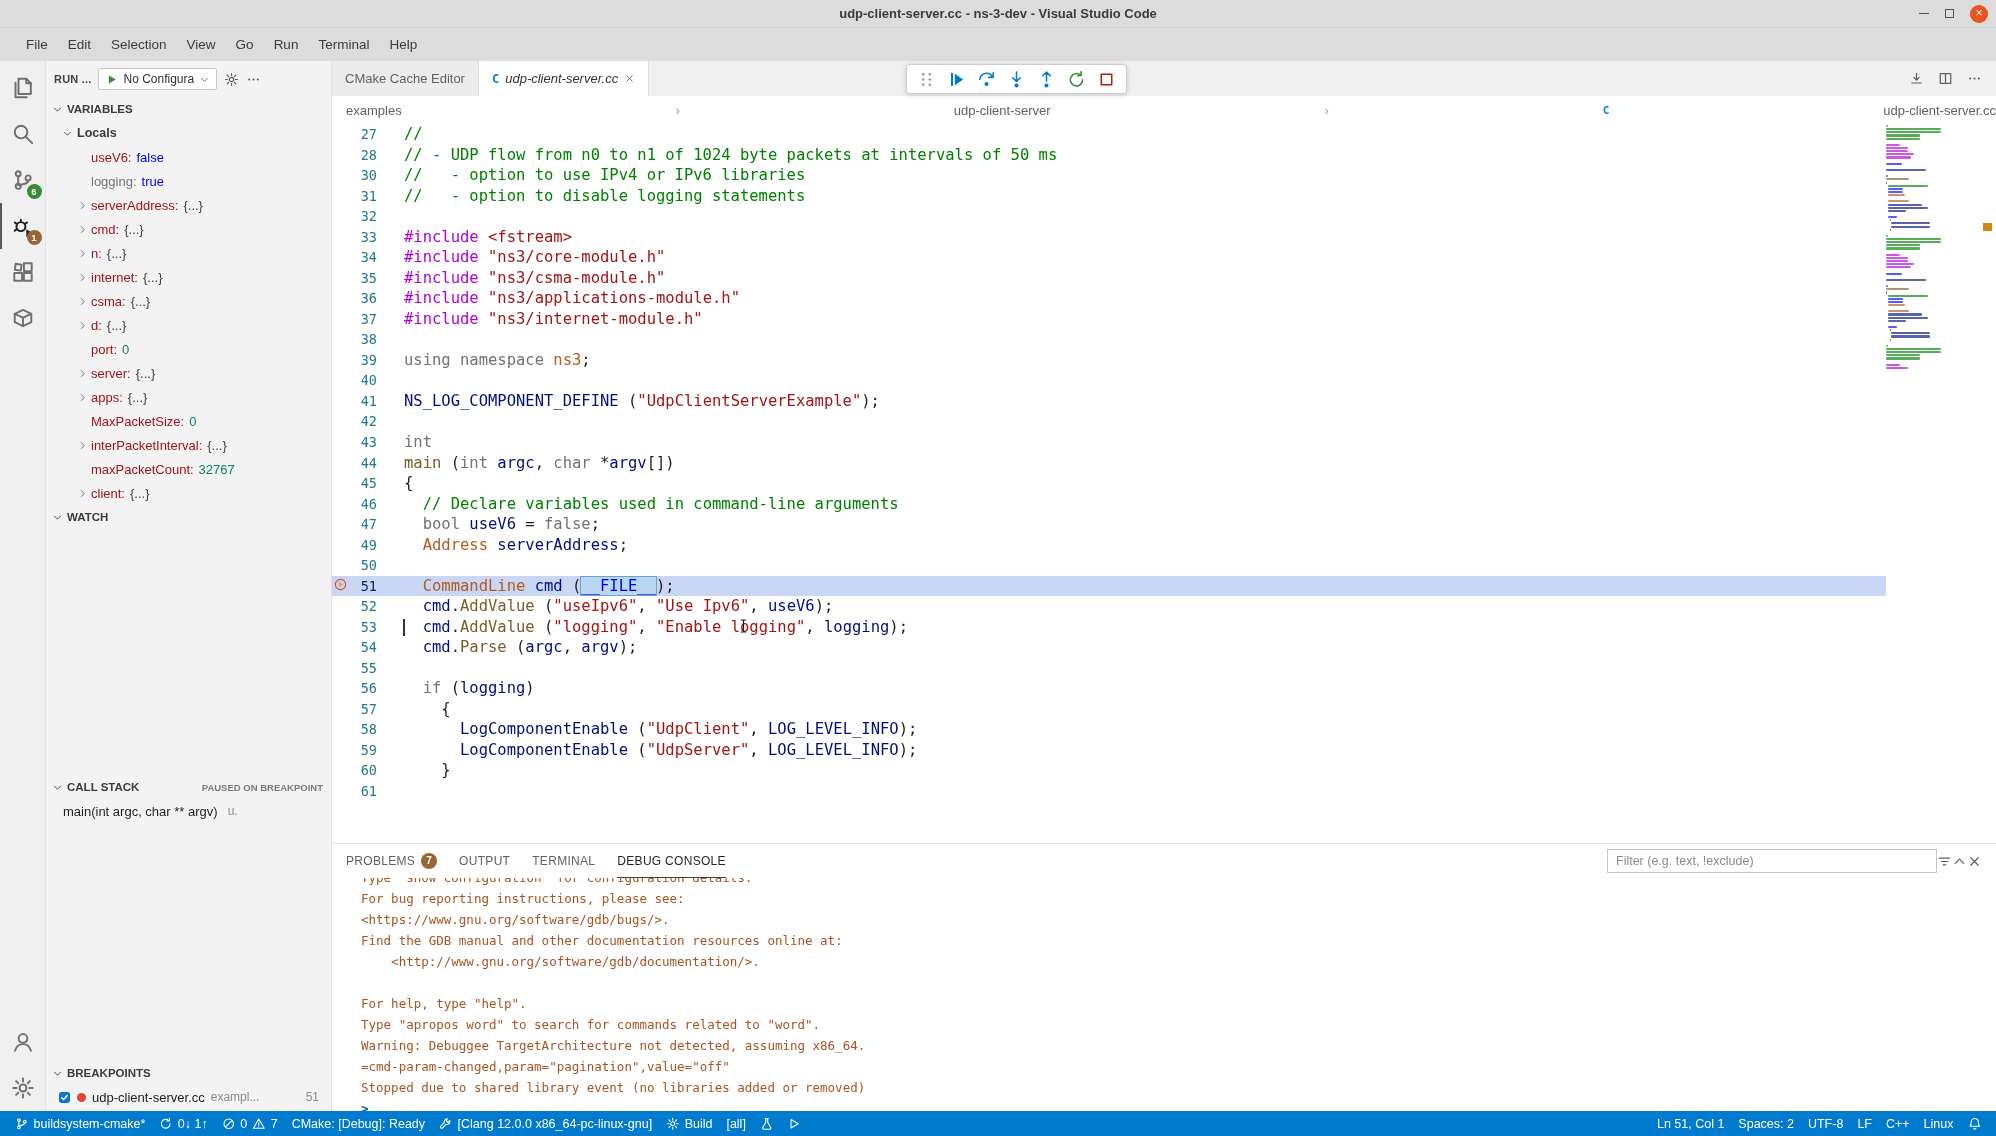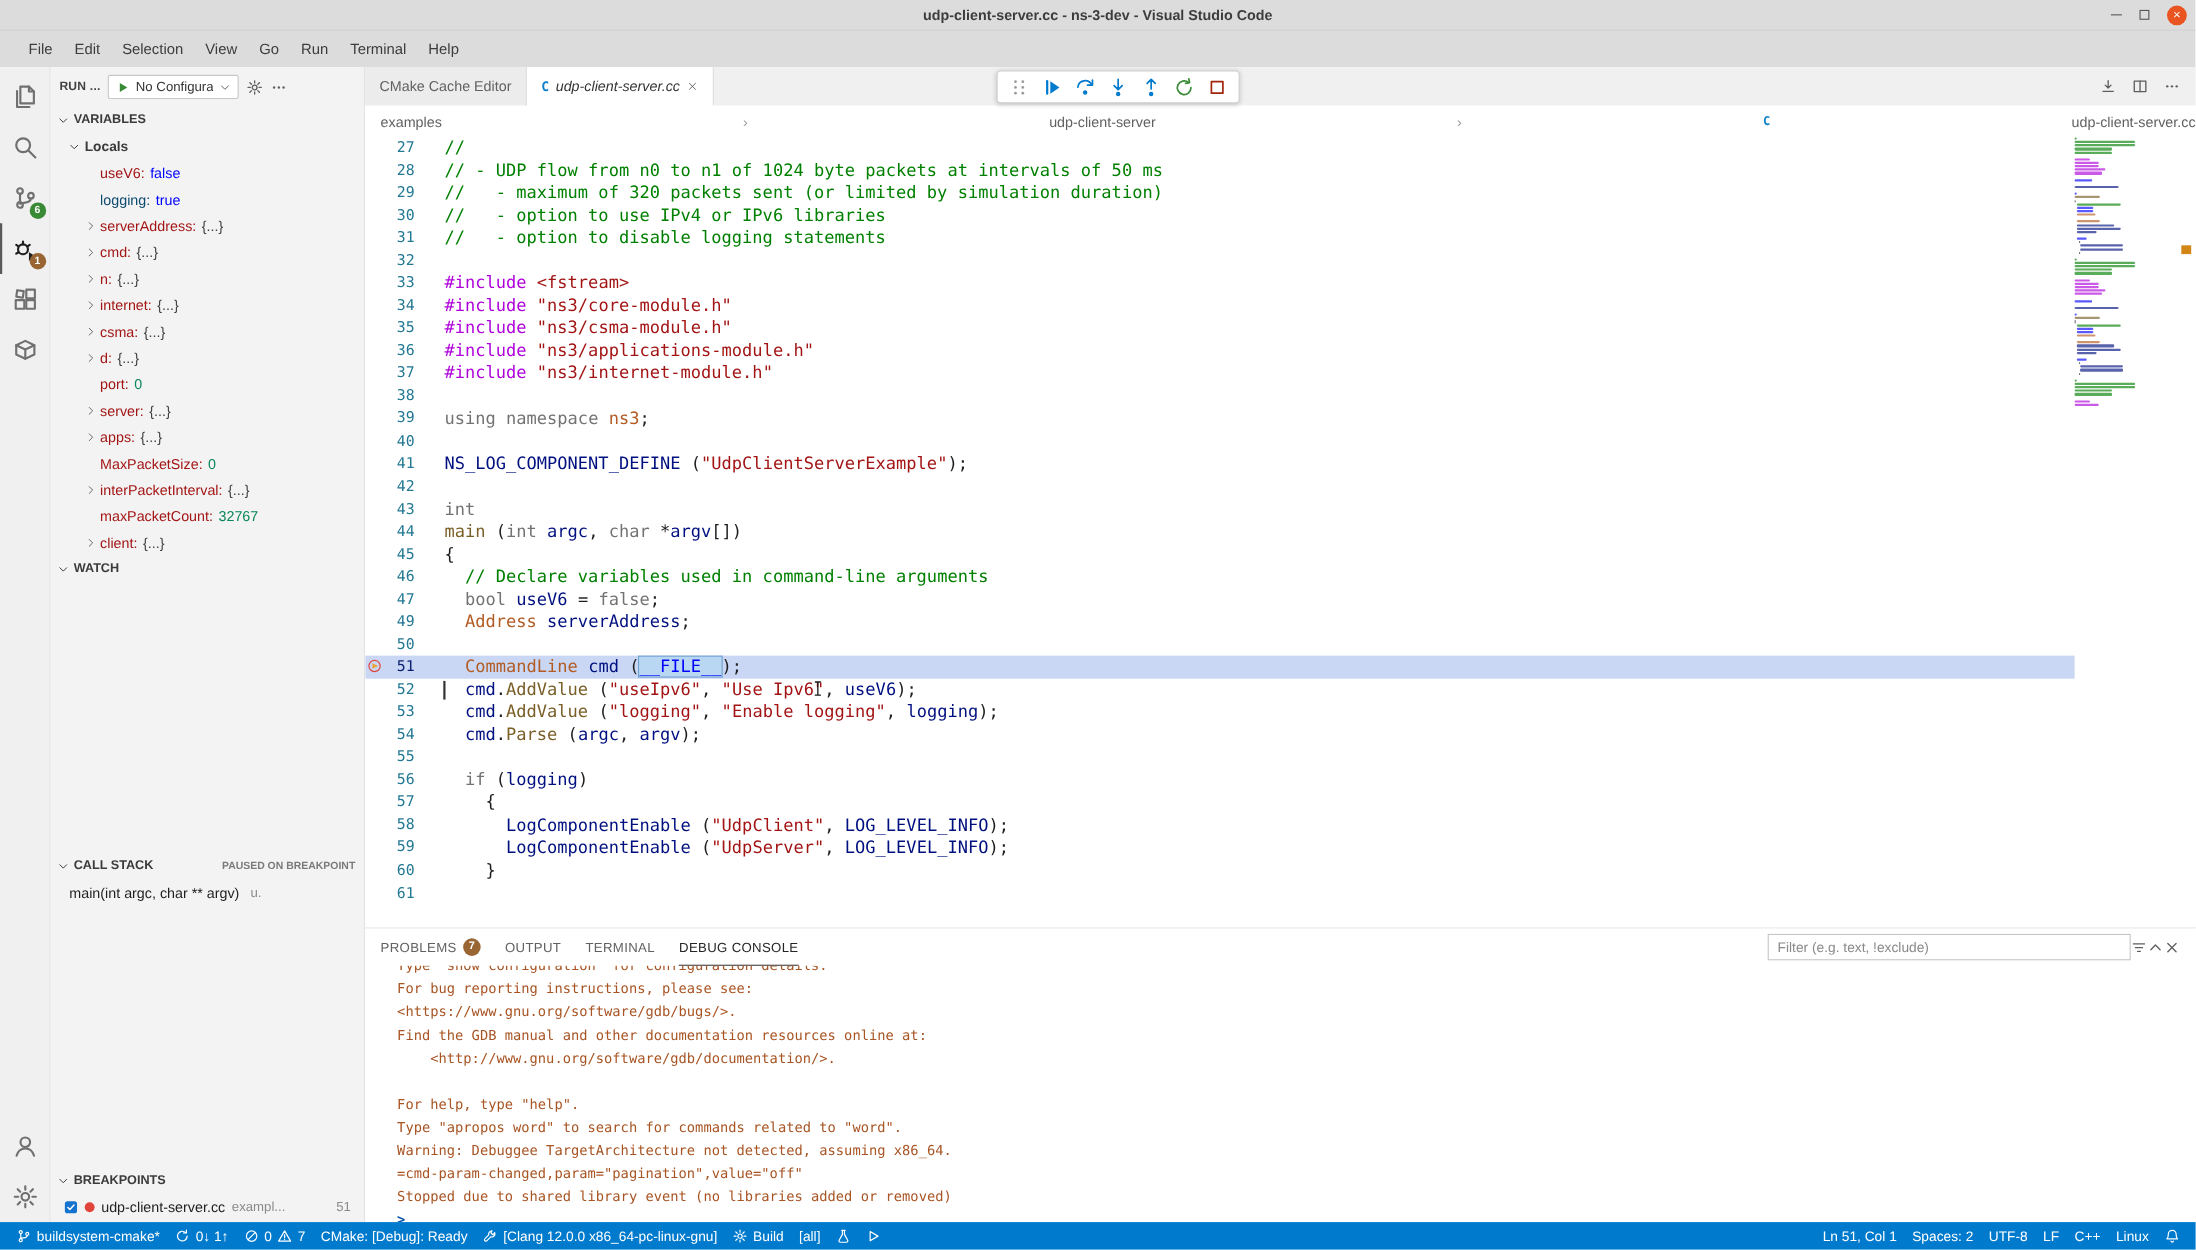--- a/index.html
+++ b/index.html
@@ -288,21 +288,21 @@
       <span>Locals</span>
     </div>
     <div id="varlist">
         <div class="vrow">
           <span class="ic s11 vchev"></span>
           <span class="vname" style="color: rgb(163, 21, 21);">useV6:</span>
           <span class="vval" style="color: rgb(0, 0, 255);">false</span>
         </div>
         <div class="vrow">
           <span class="ic s11 vchev"></span>
-          <span class="vname" style="color: #0c4a6e;">logging:</span>
+          <span class="vname" style="color: #737373;">logging:</span>
           <span class="vval" style="color: rgb(0, 0, 255);">true</span>
         </div>
         <div class="vrow">
           <span class="ic s11 vchev">
             <svg viewBox="0 0 16 16" fill="none" stroke="currentColor" stroke-width="1.3" stroke-linecap="round" stroke-linejoin="round">
               <path d="M6 3.5L10.5 8 6 12.5"></path>
             </svg>
           </span>
           <span class="vname" style="color: rgb(163, 21, 21);">serverAddress:</span>
           <span class="vval" style="color: rgb(66, 66, 66);">{...}</span>
@@ -496,21 +496,20 @@
       <span>udp-client-server</span>
       <span class="bcsep">›</span>
       <span class="cppicon small">C</span>
       <span>udp-client-server.cc</span>
     </div>
 
     <div class="editorbody">
       <div id="codelines">
           <div class="cline"><div class="glyph"></div><div class="lnum">27</div><div class="ltext"><span class="tk-c">//</span></div></div>
           <div class="cline"><div class="glyph"></div><div class="lnum">28</div><div class="ltext"><span class="tk-c">// - UDP flow from n0 to n1 of 1024 byte packets at intervals of 50 ms</span></div></div>
-          <div class="cline"><div class="glyph"></div><div class="lnum">29</div><div class="ltext"><span class="tk-c">//   - maximum of 320 packets sent (or limited by simulation duration)</span></div></div>
           <div class="cline"><div class="glyph"></div><div class="lnum">30</div><div class="ltext"><span class="tk-c">//   - option to use IPv4 or IPv6 libraries</span></div></div>
           <div class="cline"><div class="glyph"></div><div class="lnum">31</div><div class="ltext"><span class="tk-c">//   - option to disable logging statements</span></div></div>
           <div class="cline"><div class="glyph"></div><div class="lnum">32</div><div class="ltext"></div></div>
           <div class="cline"><div class="glyph"></div><div class="lnum">33</div><div class="ltext"><span class="tk-pp">#include</span><span class="tk-p"> </span><span class="tk-s">&lt;fstream&gt;</span></div></div>
           <div class="cline"><div class="glyph"></div><div class="lnum">34</div><div class="ltext"><span class="tk-pp">#include</span><span class="tk-p"> </span><span class="tk-s">"ns3/core-module.h"</span></div></div>
           <div class="cline"><div class="glyph"></div><div class="lnum">35</div><div class="ltext"><span class="tk-pp">#include</span><span class="tk-p"> </span><span class="tk-s">"ns3/csma-module.h"</span></div></div>
           <div class="cline"><div class="glyph"></div><div class="lnum">36</div><div class="ltext"><span class="tk-pp">#include</span><span class="tk-p"> </span><span class="tk-s">"ns3/applications-module.h"</span></div></div>
           <div class="cline"><div class="glyph"></div><div class="lnum">37</div><div class="ltext"><span class="tk-pp">#include</span><span class="tk-p"> </span><span class="tk-s">"ns3/internet-module.h"</span></div></div>
           <div class="cline"><div class="glyph"></div><div class="lnum">38</div><div class="ltext"></div></div>
           <div class="cline"><div class="glyph"></div><div class="lnum">39</div><div class="ltext"><span class="tk-k">using</span><span class="tk-p"> </span><span class="tk-k">namespace</span><span class="tk-p"> </span><span class="tk-t">ns3</span><span class="tk-p">;</span></div></div>

